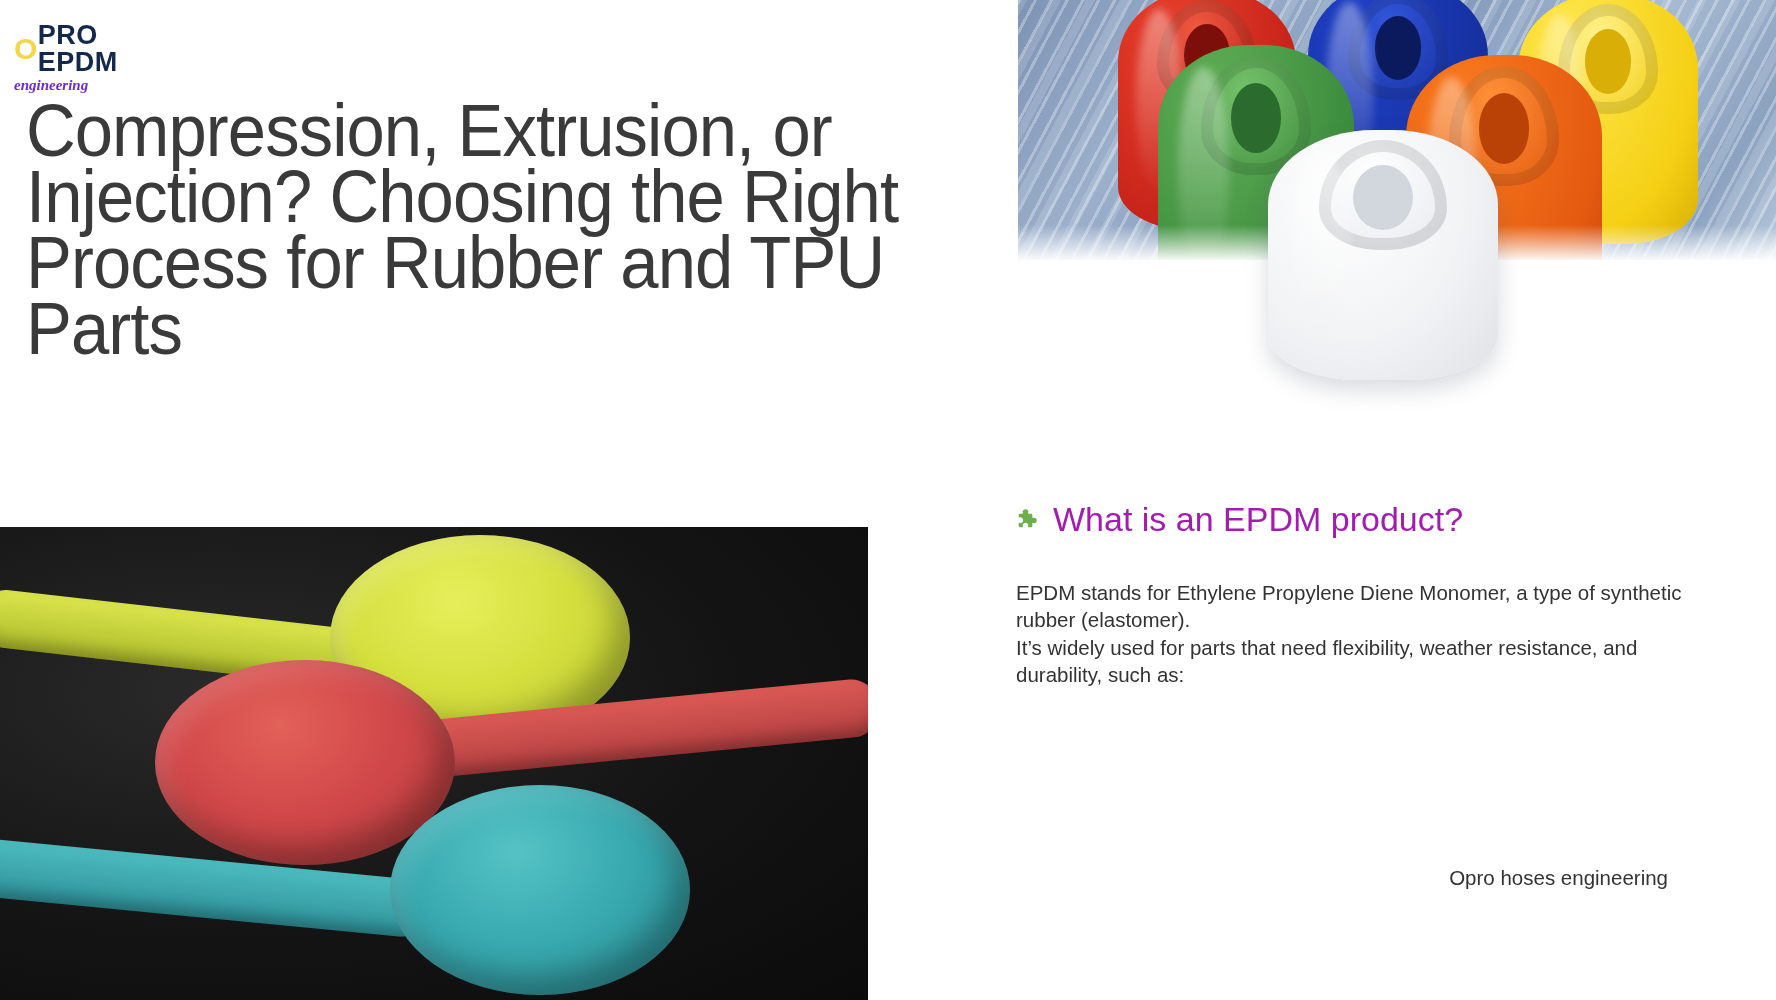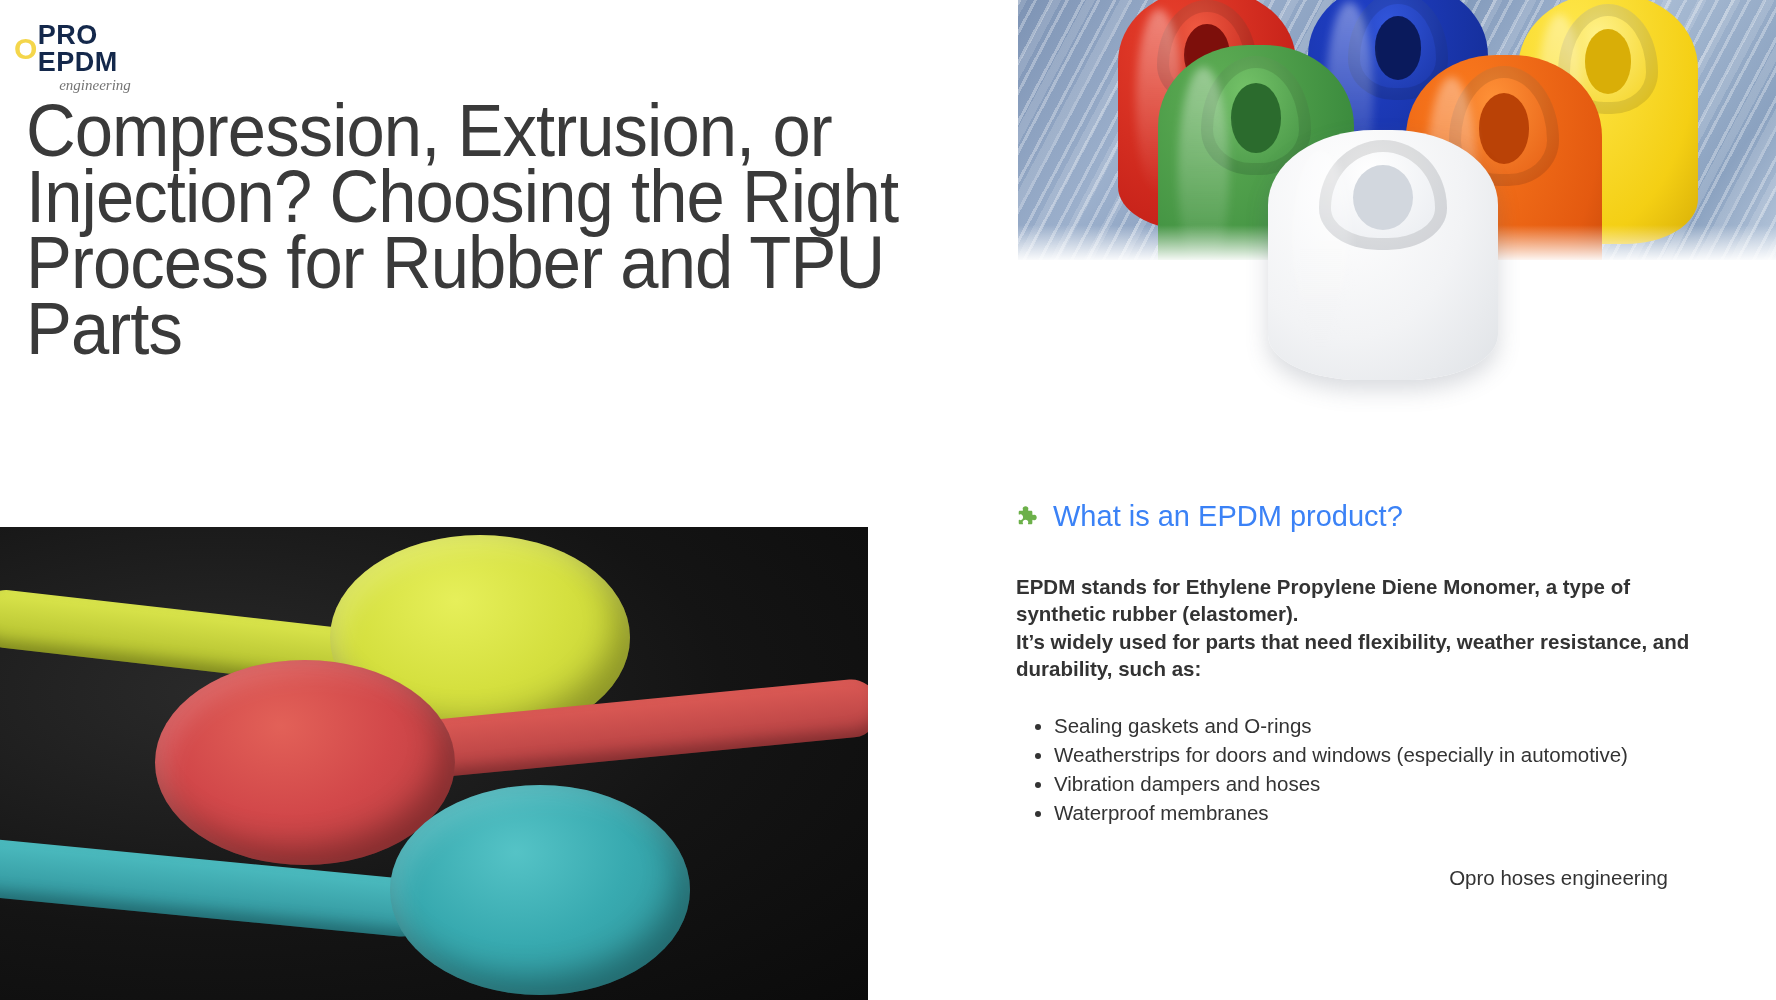--- a/index.html
+++ b/index.html
@@ -24,22 +24,22 @@
   }
   .logo-o{
     color:#F4D64B; font-size:30px; font-weight:bold;
     font-family:"Liberation Sans", sans-serif;
   }
   .logo-main{
     color:#14284B; font-size:27px; font-weight:bold;
     letter-spacing:.5px;
   }
   .logo-sub{
-    color:#737373; font-size:15px; font-style:italic; font-weight:normal;
-    text-align:center; margin-top:1px; padding-right:8px;
+    color:#6d28d9; font-size:15px; font-style:italic; font-weight:bold;
+    text-align:left; margin-top:1px; padding-right:8px;
     font-family:"Liberation Serif", serif;
   }
 
   
   .title{
     position:absolute; left:26px; top:98px; width:960px;
     font-size:74px;
     line-height:0.89;
     font-weight:400;
     color:#3a3a3a;
@@ -181,27 +181,27 @@
     background:linear-gradient(180deg,#4cbcc0,#2f929a);
     box-shadow:inset 0 -8px 14px rgba(0,0,0,.25);
   }
 
   
   .content{
     position:absolute; left:1016px; top:500px; width:700px;
   }
   .section-head{
     display:flex; align-items:center; gap:12px;
-    font-size:29px; color:#3b82f6; font-weight:400;
+    font-size:34px; color:#a21caf; font-weight:400;
     margin-bottom:40px;
   }
   .puzzle-icon{ width:25px; height:25px; flex:0 0 auto; display:block; }
   .para{
     font-size:20.5px; line-height:1.34; color:#333;
-    margin-bottom:28px; white-space:pre-line;font-weight:bold;
+    margin-bottom:28px; white-space:pre-line;
   }
   .bullets{ list-style:disc; padding-left:38px; }
   .bullets li{
     font-size:20.5px; line-height:1.42; color:#333;
   }
   .footer-note{
     position:absolute; left:1016px; top:866px; width:700px;
     text-align:right; padding-right:48px;
     font-size:20.5px; color:#333;
   }
@@ -283,21 +283,15 @@
   <div class="section-head">
     <svg class="puzzle-icon" viewBox="0 0 24 24">
       <path fill="#6CB04A" d="M9.2 2.2c1.5 0 2.7 1.0 2.7 2.3 0 .4-.1.7-.3 1.1-.2.4.1.8.6.8h2.3c.7 0 1.2.5 1.2 1.2v2.3c0 .5.4.8.8.6.3-.2.7-.3 1.1-.3 1.3 0 2.3 1.2 2.3 2.7s-1.0 2.7-2.3 2.7c-.4 0-.8-.1-1.1-.3-.4-.2-.8.1-.8.6v2.3c0 .7-.5 1.2-1.2 1.2h-2.4c-.5 0-.8-.4-.6-.8.2-.3.3-.7.3-1.1 0-1.3-1.2-2.3-2.7-2.3s-2.7 1.0-2.7 2.3c0 .4.1.8.3 1.1.2.4-.1.8-.6.8H3.8c-.7 0-1.2-.5-1.2-1.2v-2.4c0-.5.4-.8.8-.6.3.2.7.3 1.1.3 1.3 0 2.3-1.2 2.3-2.7S5.8 9.9 4.5 9.9c-.4 0-.8.1-1.1.3-.4.2-.8-.1-.8-.6V7.6c0-.7.5-1.2 1.2-1.2h2.3c.5 0 .8-.4.6-.8-.2-.4-.3-.7-.3-1.1 0-1.3 1.2-2.3 2.8-2.3z"></path>
     </svg>
     <span>What is an EPDM product?</span>
   </div>
 
   <p class="para">EPDM stands for Ethylene Propylene Diene Monomer, a type of synthetic rubber (elastomer).
  It’s widely used for parts that need flexibility, weather resistance, and durability, such as:</p>
 
-  <ul class="bullets">
-    <li>Sealing gaskets and O-rings</li>
-    <li>Weatherstrips for doors and windows (especially in automotive)</li>
-    <li>Vibration dampers and hoses</li>
-    <li>Waterproof membranes</li>
-  </ul>
 </div>
 
 <div class="footer-note">Opro hoses engineering</div>
 
 </body></html>

